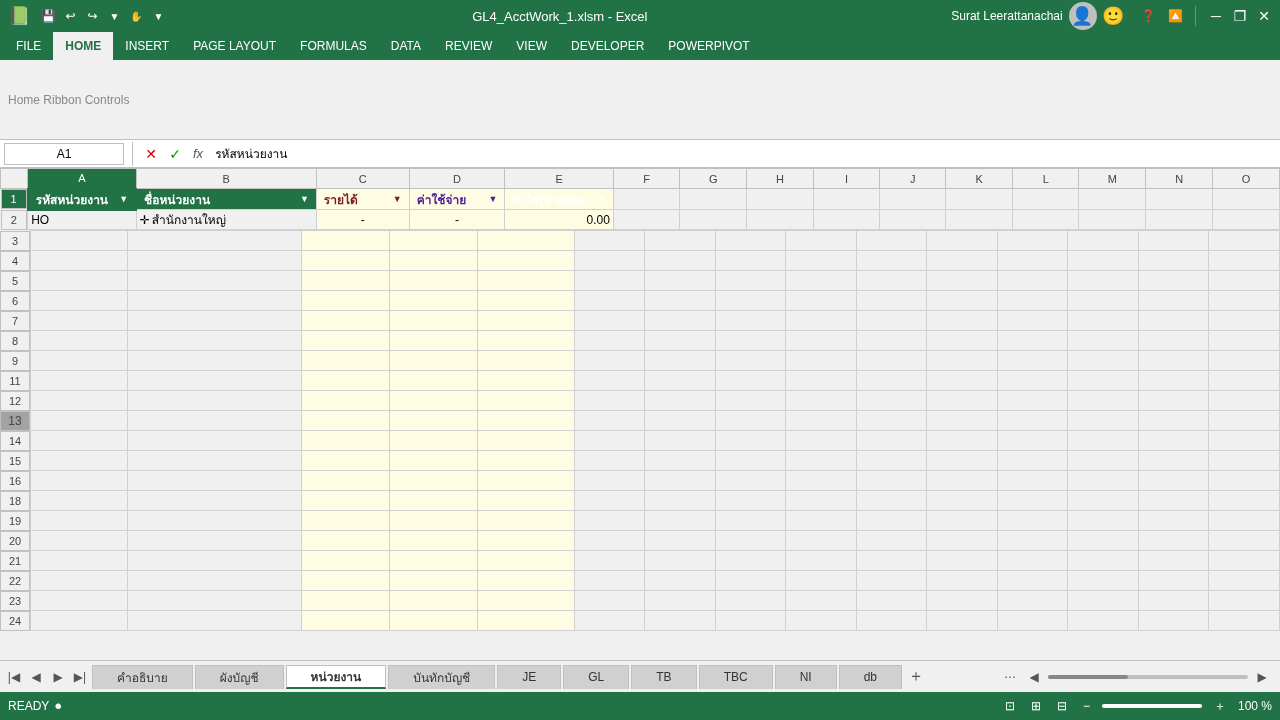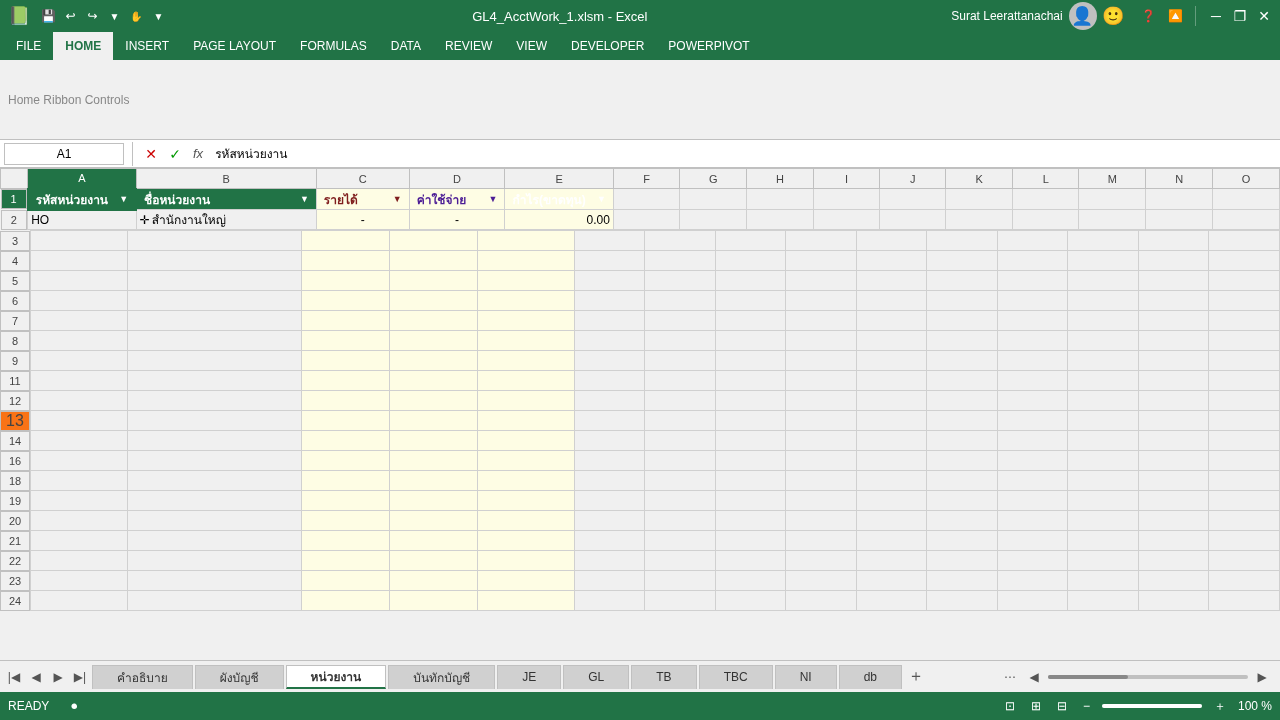--- a/index.html
+++ b/index.html
@@ -258,21 +258,21 @@
     #status-bar {
       height: 28px;
       background: #217346;
       display: flex;
       align-items: center;
       justify-content: space-between;
       padding: 0 8px;
       color: white;
       font-size: 12px;
     }
-    #status-bar .status-left { display: flex; gap: 16px; align-items: center; }
+    #status-bar .status-left { display: flex; align-items: center; }
     #status-bar .status-right { display: flex; gap: 8px; align-items: center; }
     .status-icon { width: 18px; height: 18px; display: inline-flex; align-items: center; justify-content: center; font-size: 12px; }
     .zoom-bar {
       width: 100px;
       height: 4px;
       background: rgba(255,255,255,0.3);
       border-radius: 2px;
       position: relative;
     }
     .zoom-fill {
@@ -658,39 +658,57 @@
               <td></td>
               <td></td>
               <td></td>
               <td></td>
               <td></td>
               <td></td>
               <td></td>
               <td></td>
             </tr>
             <tr>
-              <td class="row-header-cell" style="width: 30px; background: #f97316; border: 1px solid rgb(192, 192, 192); text-align: center; font-size: 16px;">13</td>
+              <td class="row-header-cell" style="width: 30px; background: #a3a3a3; border: 1px solid rgb(192, 192, 192); text-align: center; font-size: 12px;">13</td>
               <td></td>
               <td></td>
               <td class="yellow-bg"></td>
               <td class="yellow-bg"></td>
               <td class="yellow-bg"></td>
               <td></td>
               <td></td>
               <td></td>
               <td></td>
               <td></td>
               <td></td>
               <td></td>
               <td></td>
               <td></td>
               <td></td>
             </tr>
             <tr>
               <td class="row-header-cell" style="width: 30px; background: rgb(240, 240, 240); border: 1px solid rgb(192, 192, 192); text-align: center; font-size: 11px;">14</td>
+              <td></td>
+              <td></td>
+              <td class="yellow-bg"></td>
+              <td class="yellow-bg"></td>
+              <td class="yellow-bg"></td>
+              <td></td>
+              <td></td>
+              <td></td>
+              <td></td>
+              <td></td>
+              <td></td>
+              <td></td>
+              <td></td>
+              <td></td>
+              <td></td>
+            </tr>
+            <tr>
+              <td class="row-header-cell" style="width: 30px; background: rgb(240, 240, 240); border: 1px solid rgb(192, 192, 192); text-align: center; font-size: 11px;">15</td>
               <td></td>
               <td></td>
               <td class="yellow-bg"></td>
               <td class="yellow-bg"></td>
               <td class="yellow-bg"></td>
               <td></td>
               <td></td>
               <td></td>
               <td></td>
               <td></td>

